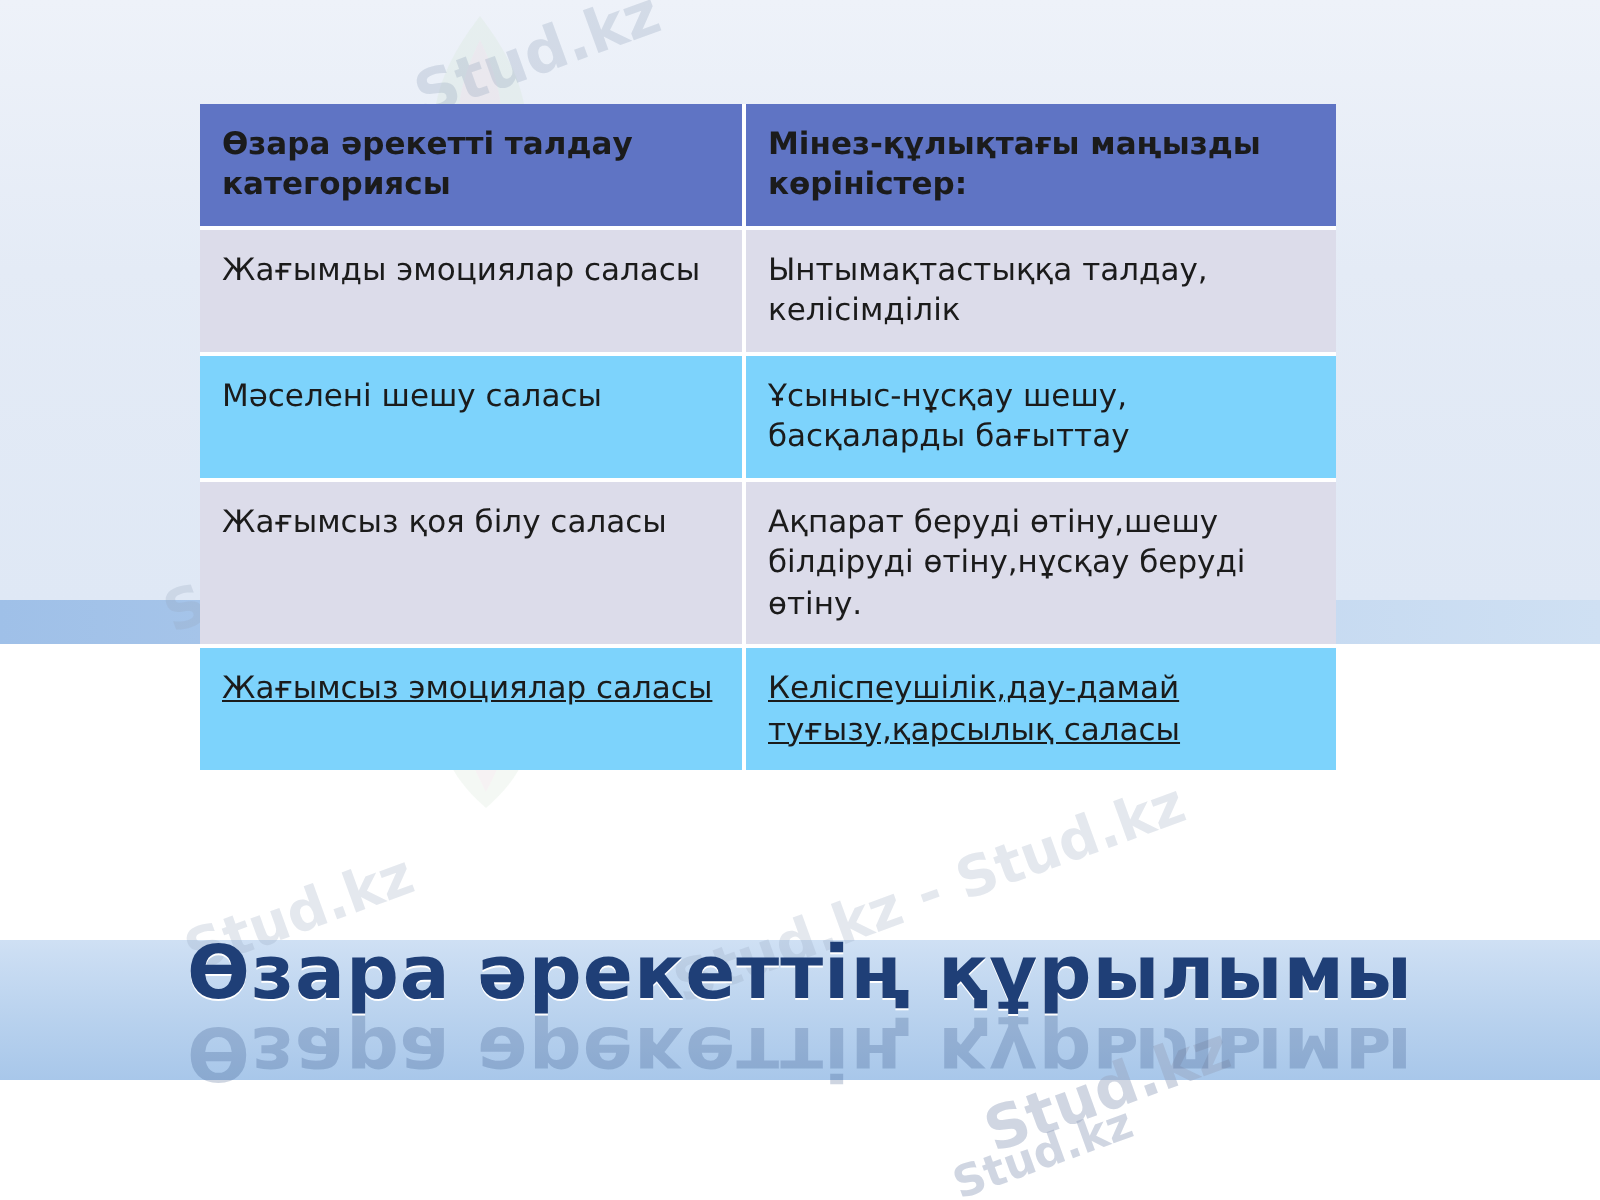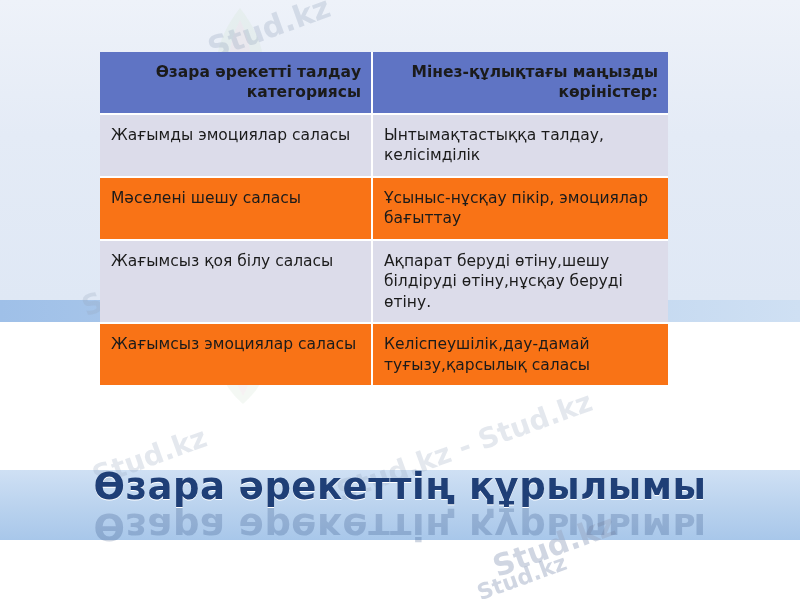--- a/index.html
+++ b/index.html
@@ -109,31 +109,31 @@
   table.interaction-table th:last-child,
   table.interaction-table td:last-child { border-right: none; }
 
   .col-a { width: 272px; }
   .col-b { width: 296px; }
 
   thead th {
     background: #5a6fc0;
     color: #ffffff;
     font-weight: bold;
-    text-align: right;
+    text-align: left;
     font-size: 15.5px;
     padding-top: 12px;
     padding-bottom: 12px;
   }
   thead th.head-a { background: #5f74c4; }
   thead th.head-b { background: #5f74c4; margin-left: 11px; }
 
   tbody tr.row-odd td  { background: #dcdcea; margin-top: 12px; }
-  tbody tr.row-even td { background: #f97316; margin-top: 24px; }
-  tbody tr:last-child td { border-bottom: none; }
+  tbody tr.row-even td { background: #7dd3fc; margin-top: 24px; }
+  tbody tr:last-child td { border-bottom: none; text-decoration: underline; }
 
   
   .slide-title {
     position: absolute;
     left: 0;
     top: 465px;
     width: 800px;
     text-align: center;
     font-family: "DejaVu Sans", sans-serif;
     font-weight: bold;
@@ -203,21 +203,21 @@
           <th class="head-b">Мінез-құлықтағы маңызды көріністер:</th>
         </tr>
       </thead>
       <tbody>
         <tr class="row-odd">
           <td>Жағымды эмоциялар саласы</td>
           <td>Ынтымақтастыққа талдау, келісімділік</td>
         </tr>
         <tr class="row-even">
           <td>Мәселені шешу саласы</td>
-          <td>Ұсыныс-нұсқау пікір, эмоциялар бағыттау</td>
+          <td>Ұсыныс-нұсқау шешу, басқаларды бағыттау</td>
         </tr>
         <tr class="row-odd">
           <td>Жағымсыз қоя білу саласы</td>
           <td>Ақпарат беруді өтіну,шешу білдіруді өтіну,нұсқау беруді өтіну.</td>
         </tr>
         <tr class="row-even">
           <td>Жағымсыз эмоциялар саласы</td>
           <td>Келіспеушілік,дау-дамай туғызу,қарсылық саласы</td>
         </tr>
       </tbody>

